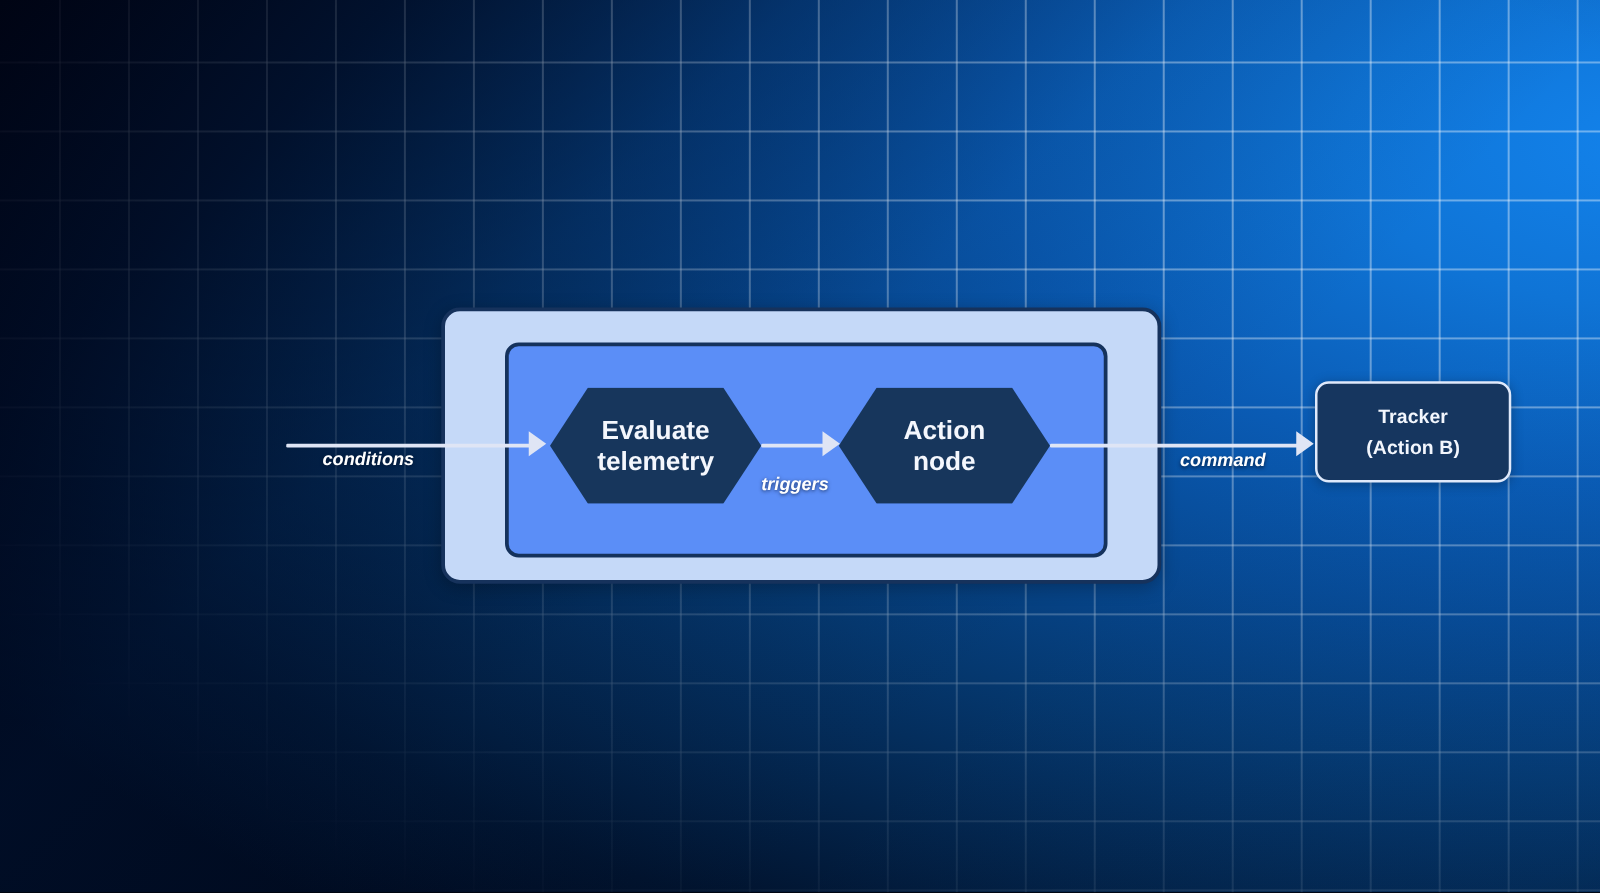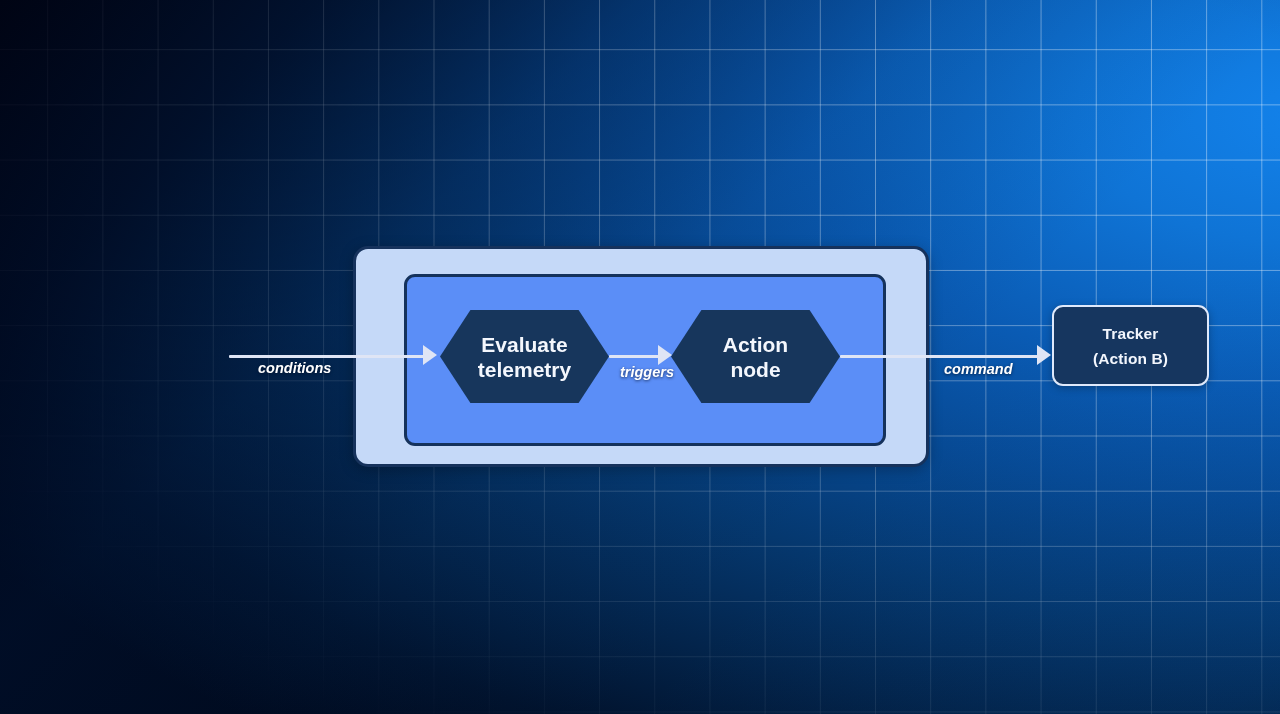--- a/index.html
+++ b/index.html
@@ -147,21 +147,21 @@
   .edge-label {
     position: absolute;
     color: #ffffff;
     font-size: 14.5px;
     font-weight: bold;
     font-style: italic;
     white-space: nowrap;
     text-shadow: 0 1px 3px rgba(3,14,38,0.7);
   }
   #label-telemetry { left: 258px; top: 360px; }
-  #label-triggers  { left: 609px; top: 364px; margin-left: 11px; }
+  #label-triggers  { left: 609px; top: 380px; }
   #label-command   { left: 944px; top: 361px; }
 </style>
 </head>
 <body>
 
 <div id="stage">
 
   <div class="bg-gradient"></div>
   <div class="bg-gradient2"></div>
   <div class="bg-grid"></div>

